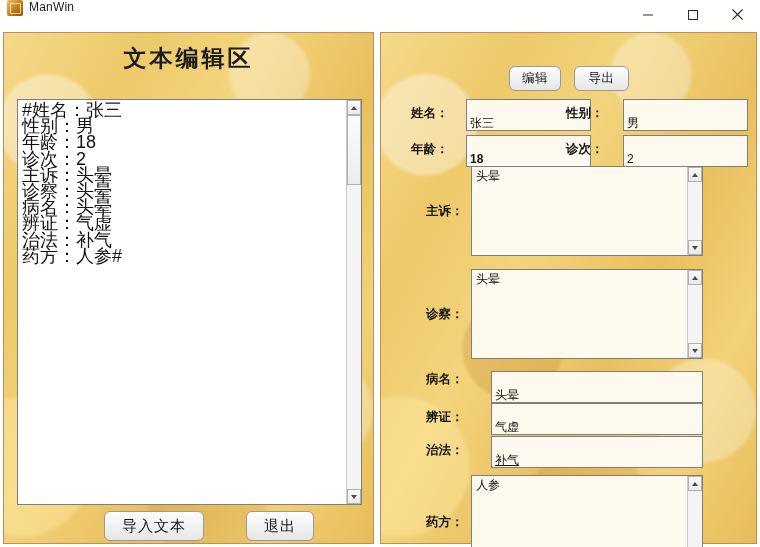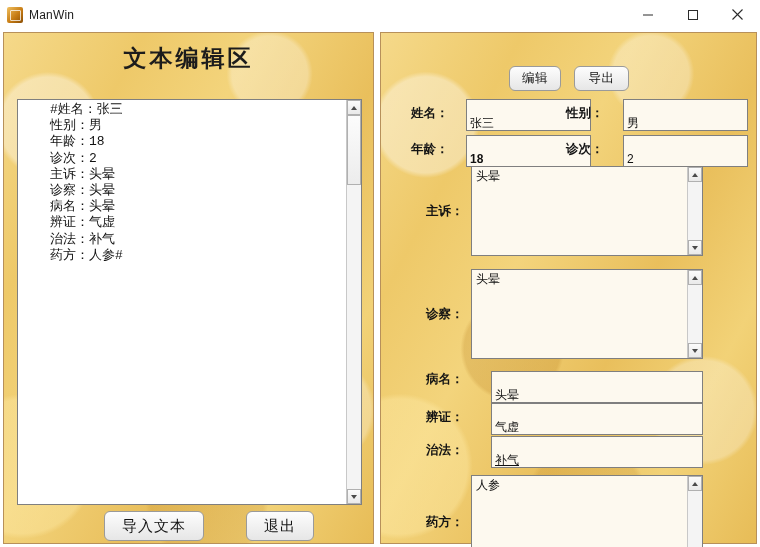--- a/index.html
+++ b/index.html
@@ -21,21 +21,20 @@
 
   
   .titlebar {
     position: absolute;
     left: 0; top: 0;
     width: 760px;
     height: 29px;
     background: #ffffff;
     border-bottom: 1px solid #e3e3e3;
     display: flex;
-    align-items: center;
   }
   .app-icon {
     width: 16px; height: 16px;
     margin-left: 7px;
     margin-right: 6px;
     border-radius: 2px;
     background: linear-gradient(135deg, #f0c060 0%, #c77c14 55%, #8b4e04 100%);
     position: relative;
     flex: none;
   }
@@ -124,26 +123,25 @@
     height: 406px;
     border: 1px solid #7f7f7f;
     background: #ffffff;
     box-sizing: border-box;
     overflow: hidden;
   }
   .textarea-text {
     position: absolute;
     left: 4px; top: 2px;
     width: 318px;
-    font-size: 13px;
+    font-size: 18px;
     line-height: 16.2px;
     color: #111111;
     white-space: pre;
-    font-family: Liberation Mono, monospace;
-    margin-left: 28px;
+    font-family: Liberation Sans, sans-serif;
   }
 
   
   .vscroll {
     position: absolute;
     right: 0; top: 0;
     width: 15px;
     height: 100%;
     background: #f0f0f0;
     border-left: 1px solid #c8c8c8;

